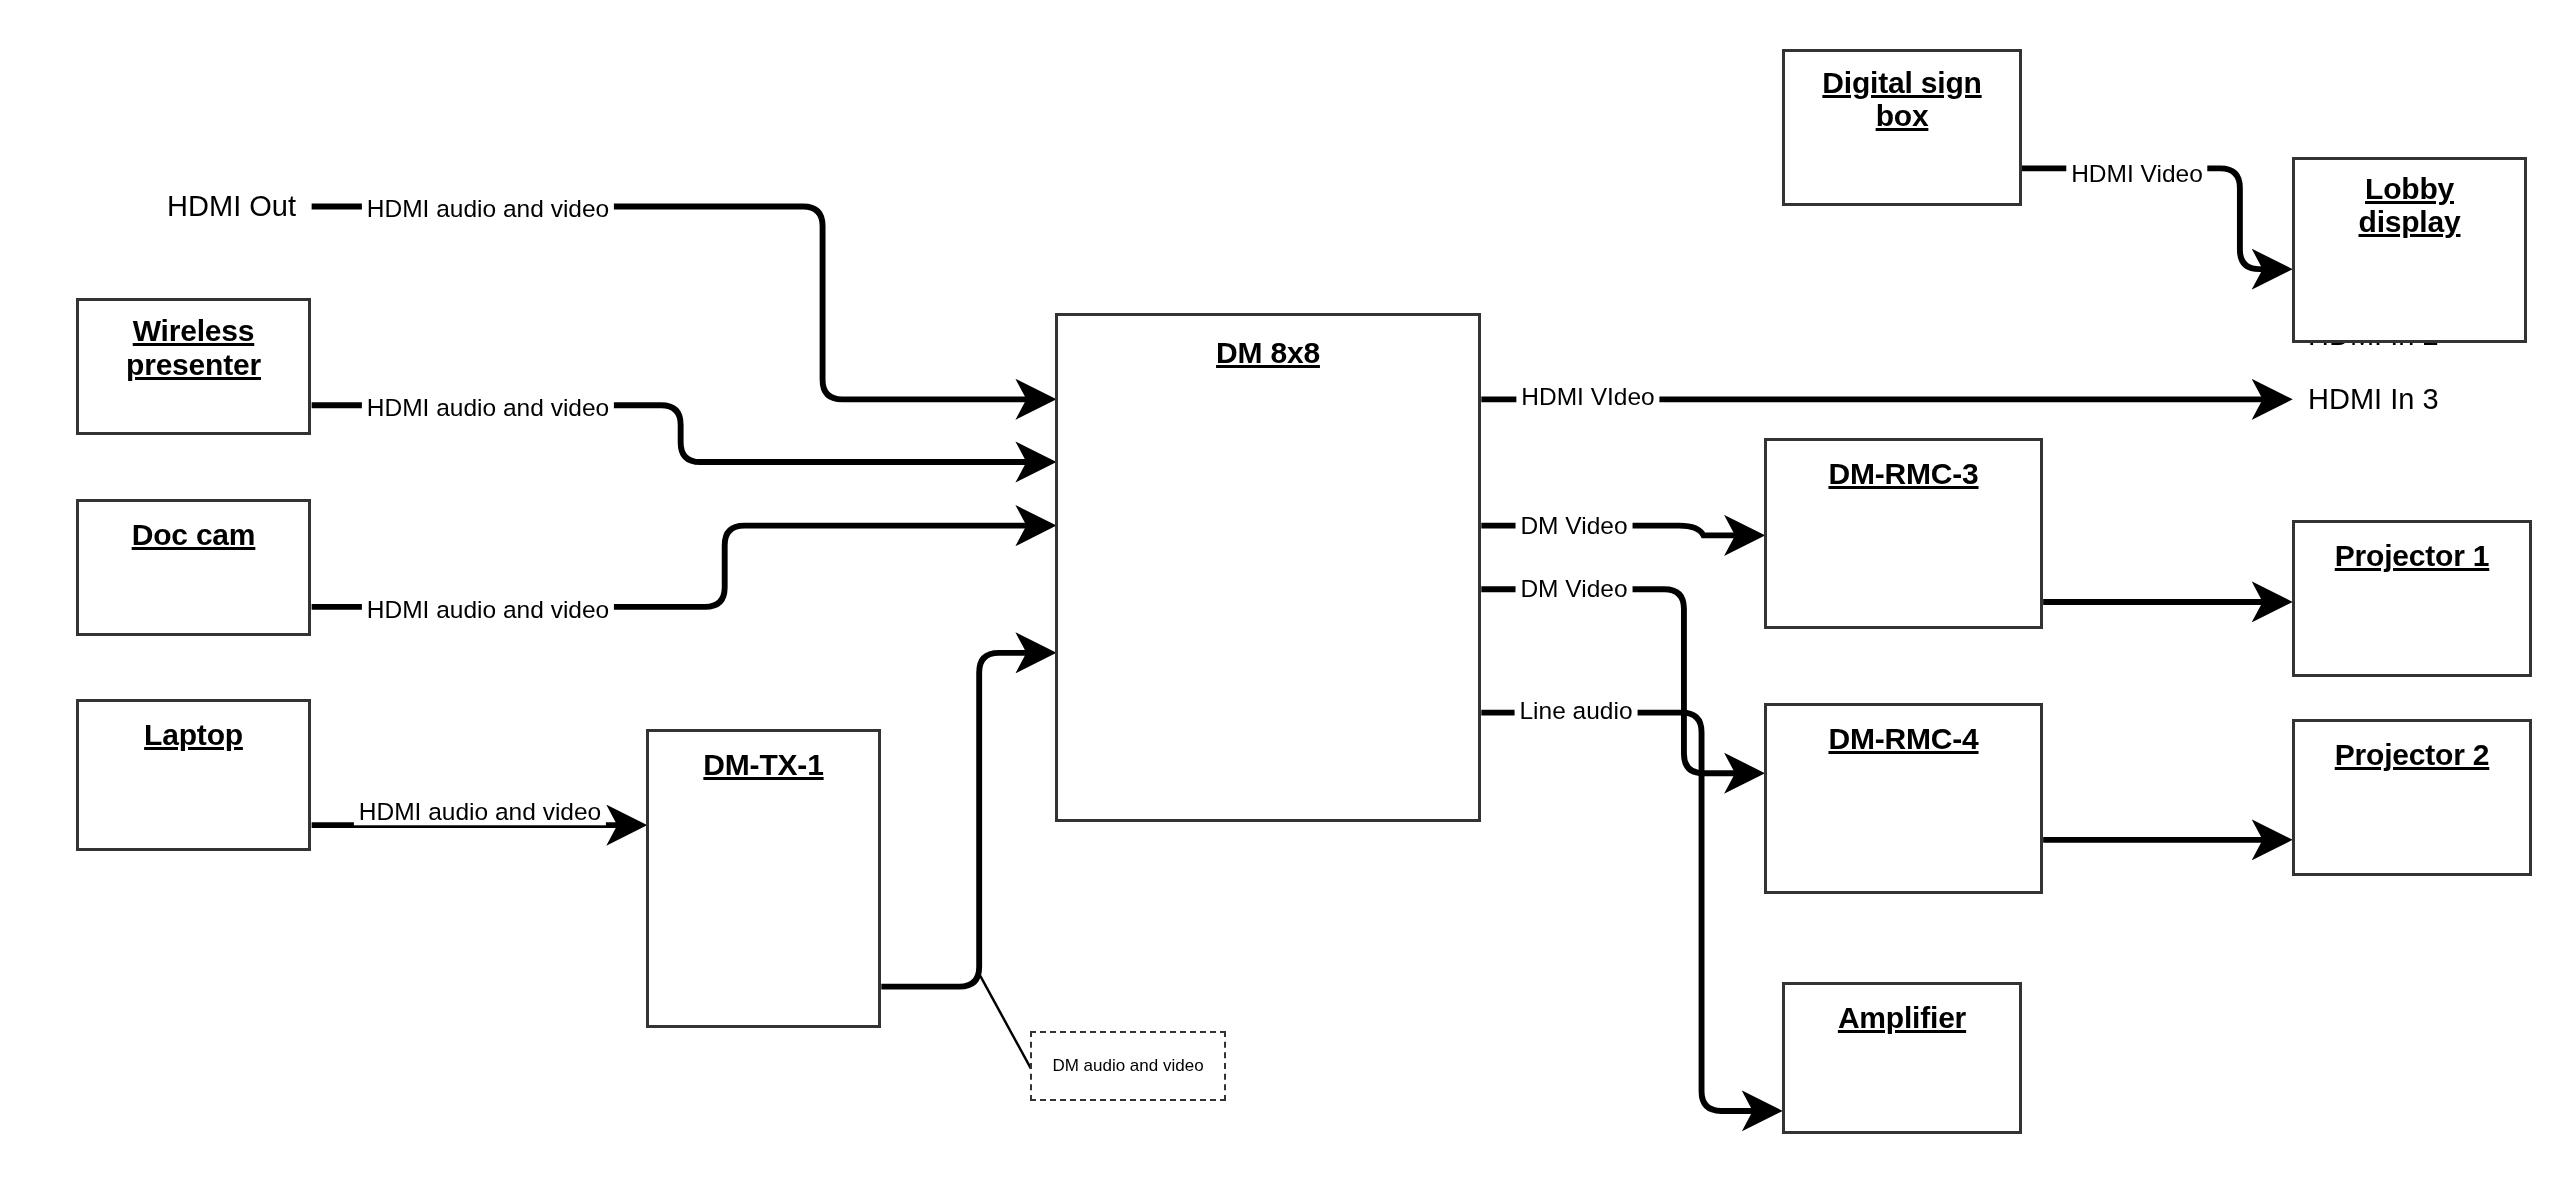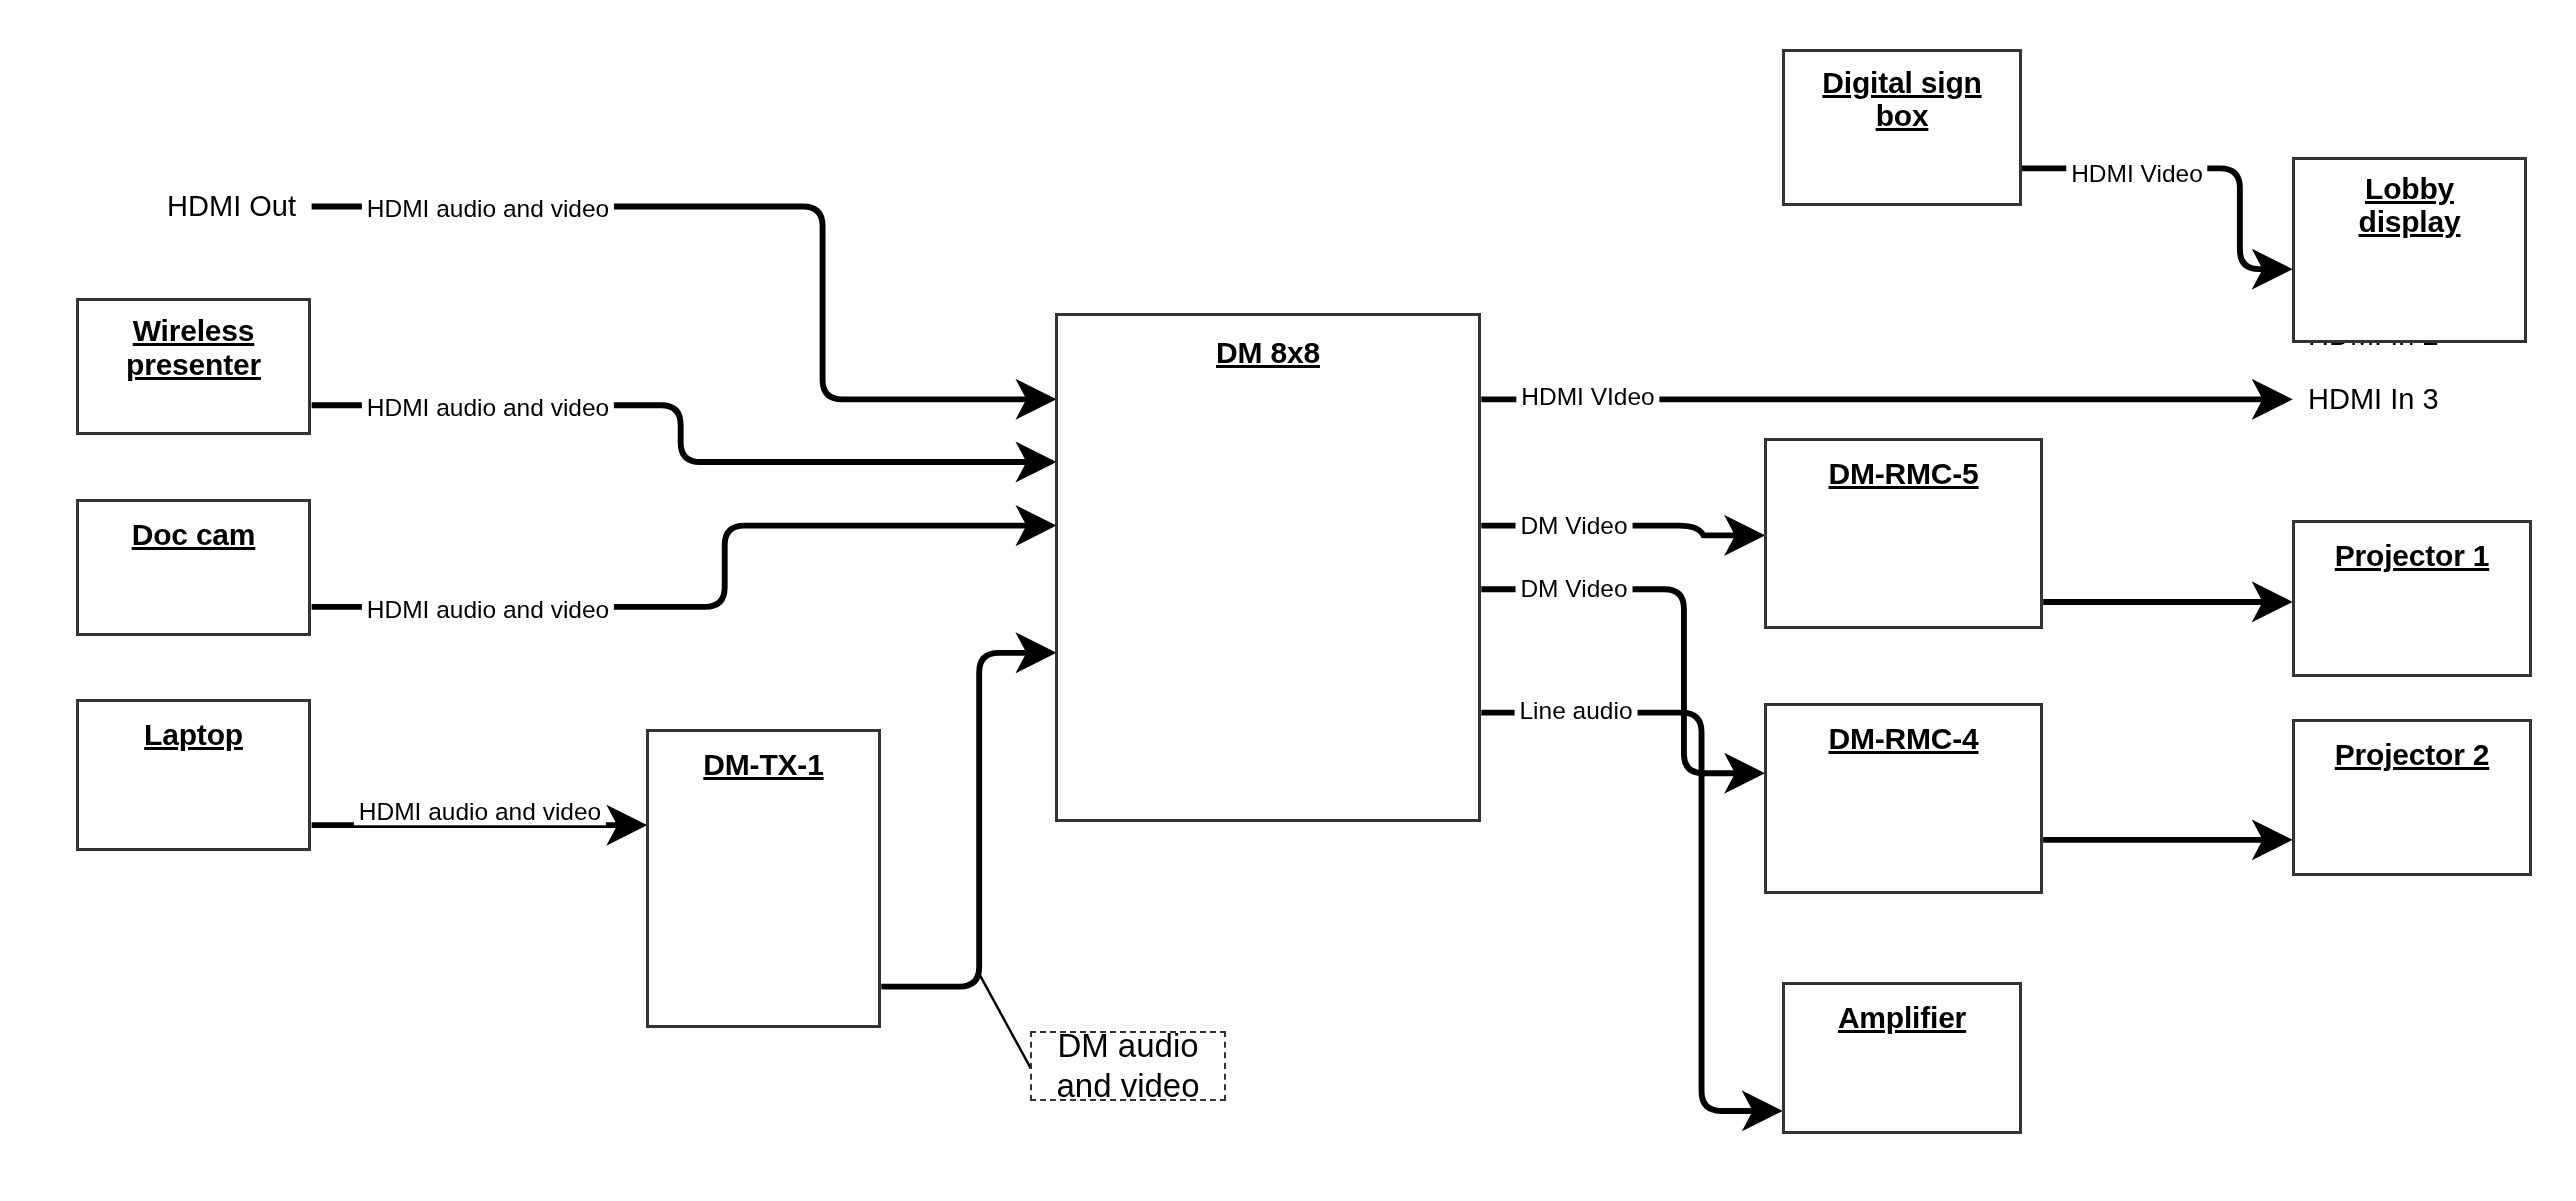--- a/index.html
+++ b/index.html
@@ -62,21 +62,21 @@
     padding: 0 4.9px;
     z-index: 8;
     transform: translate(-50%, -50%);
     text-align: center;
   }
   .callout {
     position: absolute;
     box-sizing: border-box;
     border: 2.9px dashed #333333;
     background: #ffffff;
-    font-size: 33px;
+    font-size: 17px;
     line-height: 1.2;
     text-align: center;
     display: flex;
     align-items: center;
     justify-content: center;
     z-index: 6;
     padding: 2px 5.9px;
   }
 </style>
 </head>
@@ -167,21 +167,21 @@
 
   <div class="node" style="left:2292px; top:157px; width:235px; height:186px;">
     <div class="node-title" style="top:11.7px; white-space:pre-line;"><span>Lobby
 display</span></div>
   </div>
   <div class="port left" style="left:2308px; top:255px;">HDMI In 1</div>
   <div class="port left" style="left:2308px; top:321px;">HDMI In 2</div>
   <div class="port left" style="left:2308px; top:385px;">HDMI In 3</div>
 
   <div class="node" style="left:1764px; top:438px; width:279px; height:191px;">
-    <div class="node-title" style="top:15.7px;">DM-RMC-5</div>
+    <div class="node-title" style="top:15.7px;">DM-RMC-3</div>
   </div>
   <div class="port left" style="left:1780px; top:521px;">DM In</div>
   <div class="port right" style="left:1774px; top:587px; width:254px;">HDMI Out</div>
 
   <div class="node" style="left:1764px; top:703px; width:279px; height:191px;">
     <div class="node-title" style="top:15.7px;">DM-RMC-4</div>
   </div>
   <div class="port left" style="left:1780px; top:759px;">DM In</div>
   <div class="port right" style="left:1774px; top:825px; width:254px;">HDMI Out</div>
 

